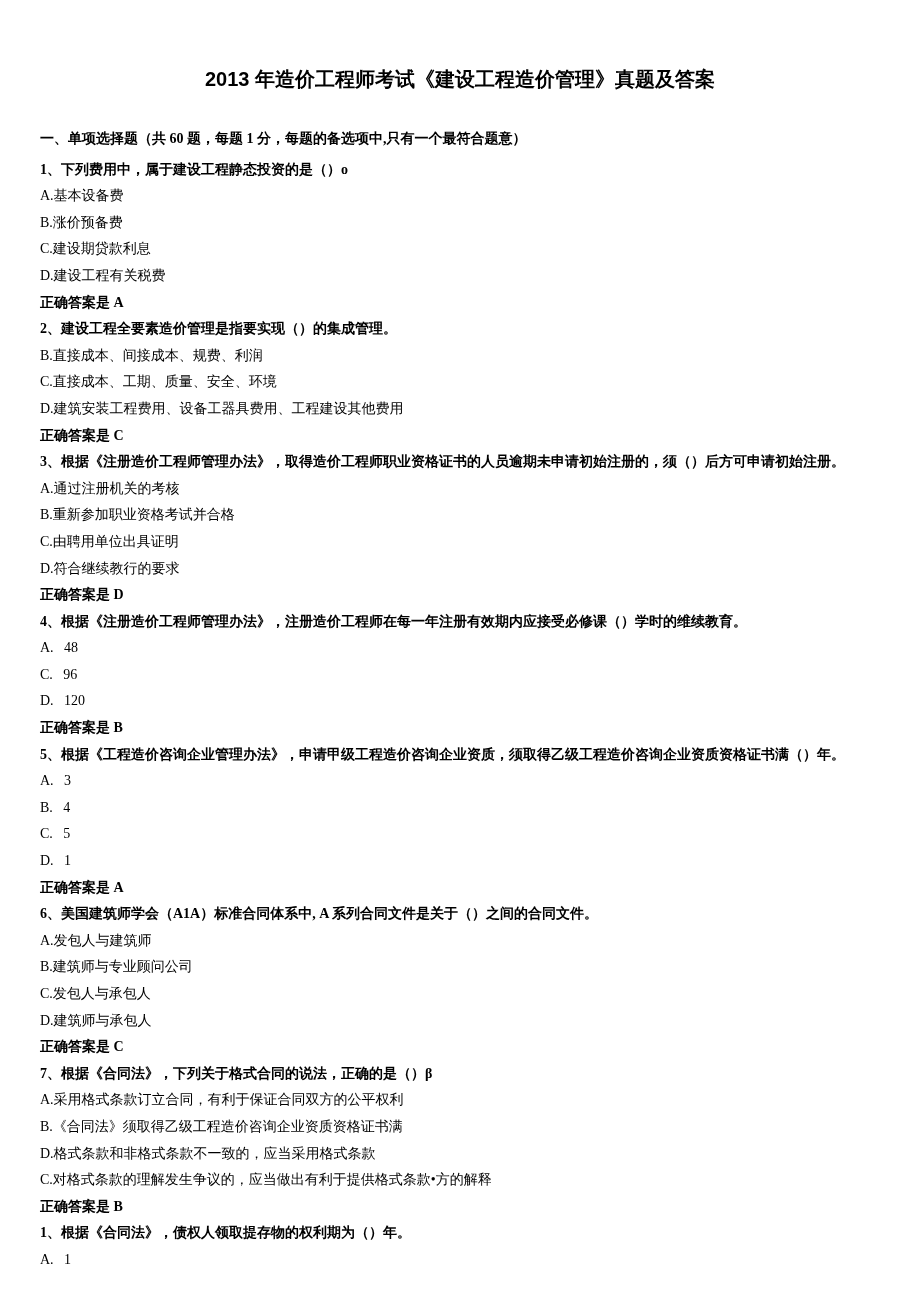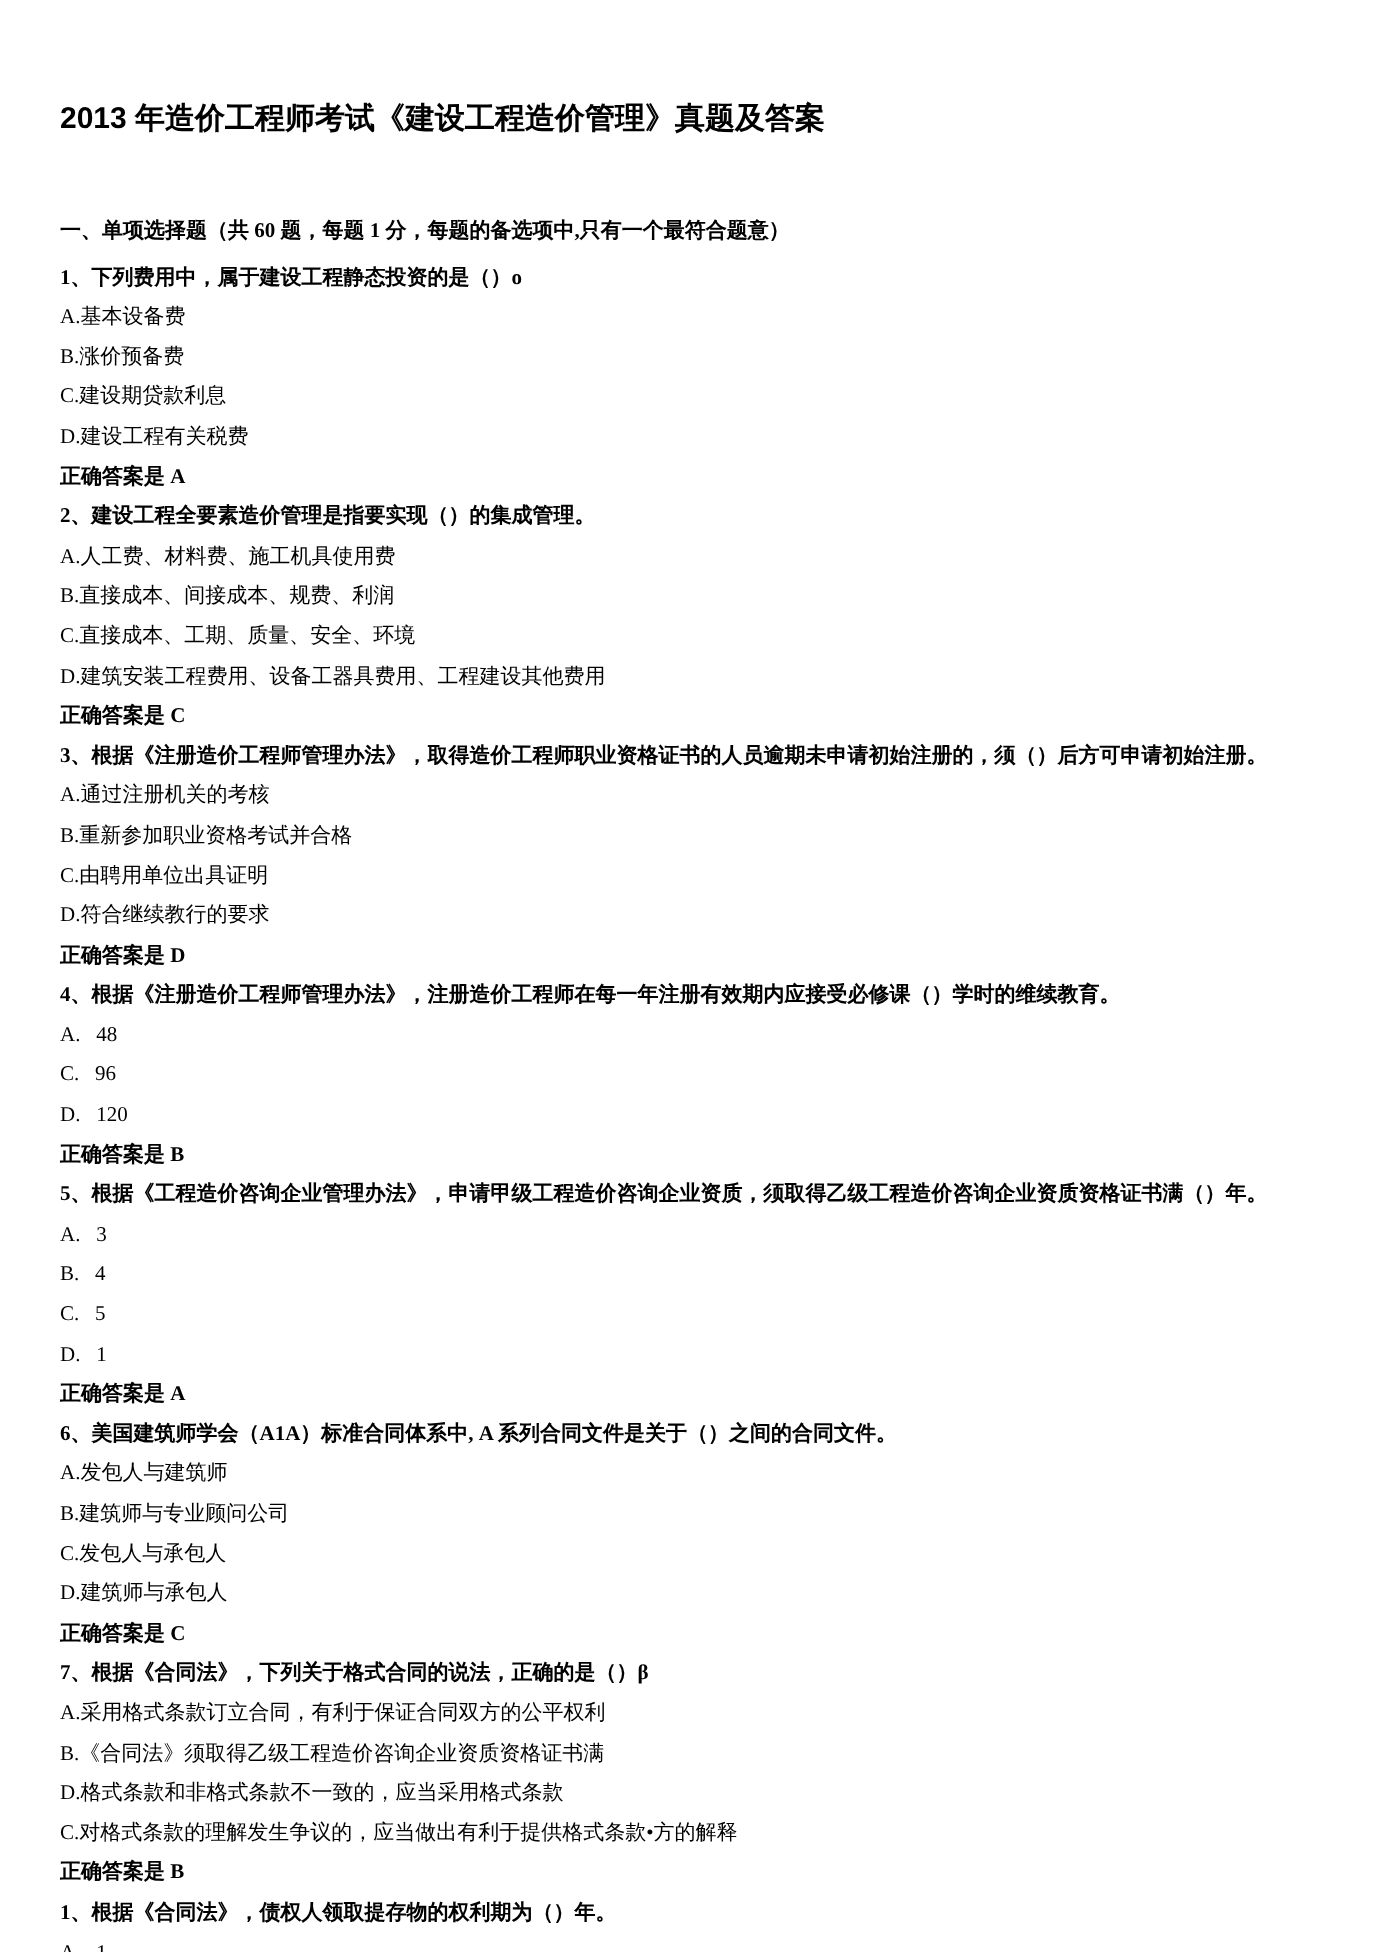--- a/index.html
+++ b/index.html
@@ -7,25 +7,25 @@
     font-size: 14px;
     line-height: 1.9;
     color: #000;
     background: #fff;
     margin: 0;
     padding: 60px 40px 40px 40px;
     width: 920px;
     box-sizing: border-box;
   }
   .title {
-    text-align: left;
+    text-align: center;
     font-family: "SimHei", "黑体", sans-serif;
     font-size: 20px;
     font-weight: bold;
-    margin-bottom: 44px;
+    margin-bottom: 28px;
   }
   .section {
     margin-bottom: 4px;
   }
   .line {
     white-space: pre-wrap;
     font-weight: bold;
   }
   .opt {
     white-space: pre-wrap;
@@ -39,21 +39,20 @@
 <div class="section line">一、单项选择题（共 60 题，每题 1 分，每题的备选项中,只有一个最符合题意）</div>
 
 <div id="qcontainer">
     <div class="line">1、下列费用中，属于建设工程静态投资的是（）o</div>
     <div class="opt">A.基本设备费</div>
     <div class="opt">B.涨价预备费</div>
     <div class="opt">C.建设期贷款利息</div>
     <div class="opt">D.建设工程有关税费</div>
     <div class="line">正确答案是 A</div>
     <div class="line">2、建设工程全要素造价管理是指要实现（）的集成管理。</div>
-    <div class="opt">A.人工费、材料费、施工机具使用费</div>
     <div class="opt">B.直接成本、间接成本、规费、利润</div>
     <div class="opt">C.直接成本、工期、质量、安全、环境</div>
     <div class="opt">D.建筑安装工程费用、设备工器具费用、工程建设其他费用</div>
     <div class="line">正确答案是 C</div>
     <div class="line">3、根据《注册造价工程师管理办法》，取得造价工程师职业资格证书的人员逾期未申请初始注册的，须（）后方可申请初始注册。</div>
     <div class="opt">A.通过注册机关的考核</div>
     <div class="opt">B.重新参加职业资格考试并合格</div>
     <div class="opt">C.由聘用单位出具证明</div>
     <div class="opt">D.符合继续教行的要求</div>
     <div class="line">正确答案是 D</div>

